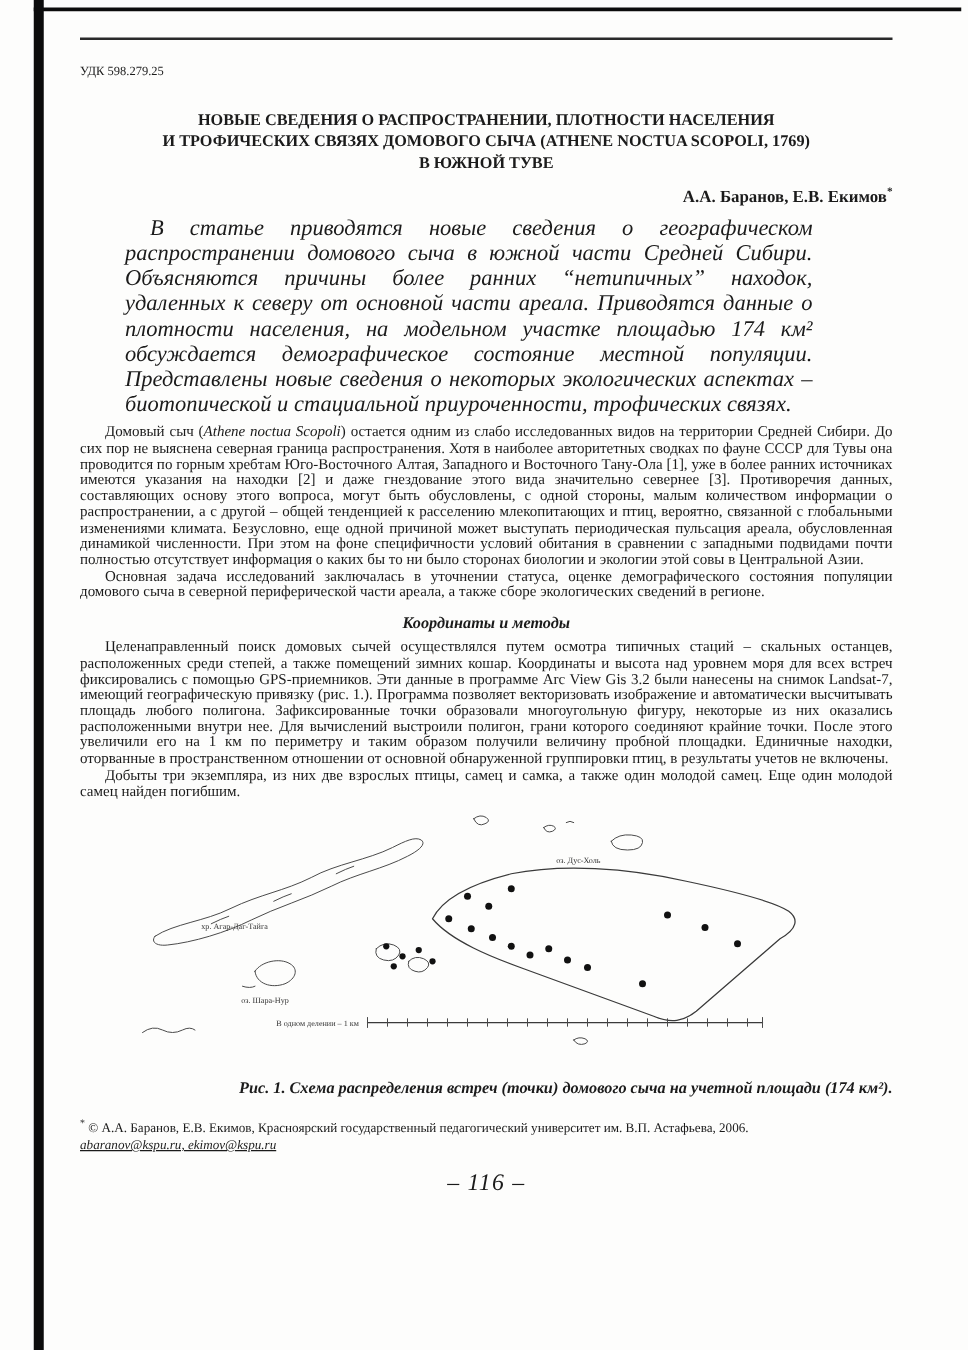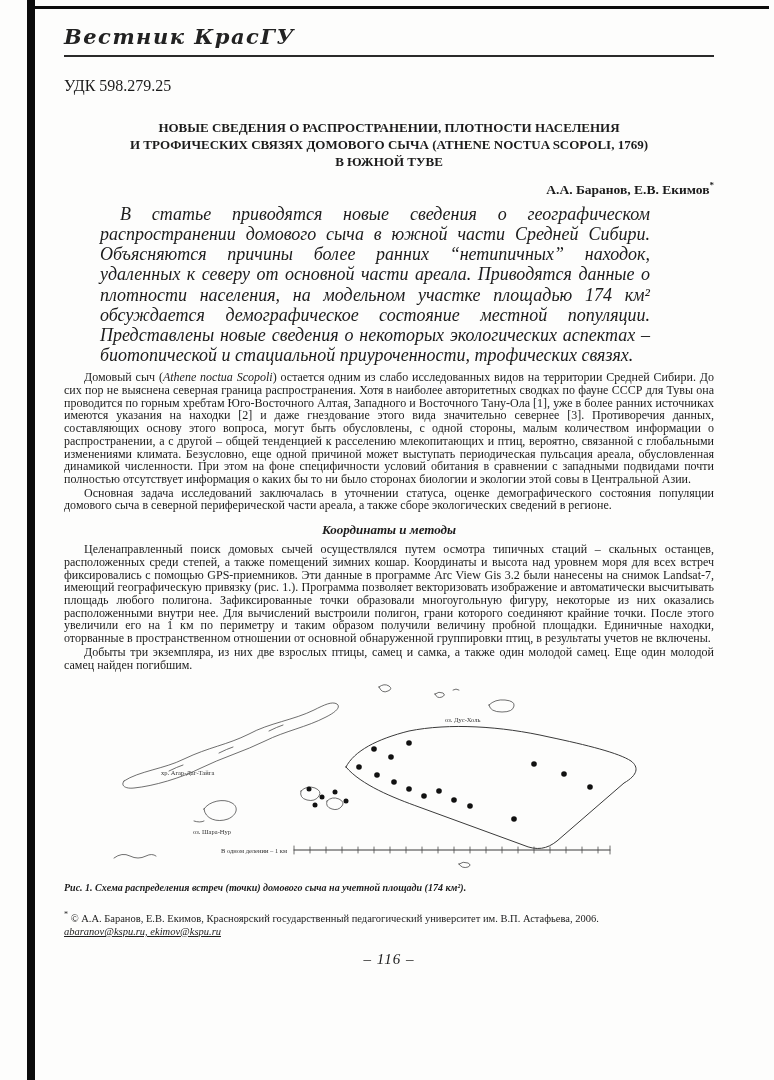--- a/index.html
+++ b/index.html
@@ -6,50 +6,49 @@
   body{
     width:774px;height:1080px;position:relative;background:#fdfdfc;
     font-family:"Liberation Serif", serif;color:#1b1b1b;overflow:hidden;
   }
   .scan-bar-left{position:absolute;left:27px;top:0;width:8px;height:1080px;background:#0c0c0c;}
   .scan-line-top{position:absolute;left:27px;top:6px;width:742px;height:3px;background:#0c0c0c;}
   .page{position:absolute;left:64px;top:24px;width:650px;}
   .masthead{font-family:"DejaVu Serif", serif;font-style:italic;font-weight:bold;
     font-size:21px;letter-spacing:1.5px;color:#222;}
   .masthead-rule{border:none;border-top:2px solid #2a2a2a;margin:6px 0 0 0;}
-  .udk{margin-top:20px;font-size:16px;}
+  .udk{margin-top:20px;font-size:10px;}
   .title{margin-top:24px;text-align:center;font-weight:bold;font-size:13px;line-height:1.32;}
   .authors{margin-top:10px;margin-bottom:6px;text-align:right;font-weight:bold;font-size:13.5px;}
   .authors sup{font-size:9px;}
   .abstract{margin:4px 64px 6px 36px;font-style:italic;font-size:18px;line-height:1.12;
     text-align:justify;text-indent:20px;}
   .para{font-size:12px;line-height:1.06;text-align:justify;text-indent:20px;margin:0;}
   .para + .para{margin-top:1px;}
   .section-heading{margin:10px 0 5px 0;text-align:center;font-weight:bold;font-style:italic;font-size:13px;}
   .figure{margin:8px auto 0 auto;width:560px;}
   .figure svg{display:block;}
   .map-stroke{fill:none;stroke:#3a3a3a;stroke-width:1;stroke-linejoin:round;stroke-linecap:round;}
   .map-stroke-thin{fill:none;stroke:#4a4a4a;stroke-width:0.8;stroke-linejoin:round;stroke-linecap:round;}
   .map-dot{fill:#111;}
   .map-label{font-family:"Liberation Serif", serif;font-size:6.5px;fill:#333;}
-  .caption{margin-top:6px;text-align:left;font-weight:bold;font-style:italic;font-size:10px;line-height:1.35;}
+  .caption{margin-top:18px;text-align:right;font-weight:bold;font-style:italic;font-size:13px;line-height:1.35;}
   .footnote{margin-top:14px;font-size:10.5px;line-height:1.3;border-top:1px solid transparent;}
   .footnote sup{font-size:8px;}
   .footnote .emails{font-style:italic;text-decoration:underline;}
-  .page-number{margin-top:12px;text-align:center;font-style:italic;font-size:15px;letter-spacing:1px;}
+  .page-number{margin-top:12px;text-align:center;font-style:italic;font-size:19px;letter-spacing:1px;}
 </style>
 </head>
 <body>
 
 <div class="scan-bar-left"></div>
 <div class="scan-line-top"></div>
 
 <div class="page">
 
-  <div class="masthead">Вестник КрасГУ</div>
   <hr class="masthead-rule">
 
   <div class="udk">УДК 598.279.25</div>
 
   <div class="title">
     <div>НОВЫЕ СВЕДЕНИЯ О РАСПРОСТРАНЕНИИ, ПЛОТНОСТИ НАСЕЛЕНИЯ</div>
     <div>И ТРОФИЧЕСКИХ СВЯЗЯХ ДОМОВОГО СЫЧА (ATHENE NOCTUA SCOPOLI, 1769)</div>
     <div>В ЮЖНОЙ ТУВЕ</div>
   </div>
 

